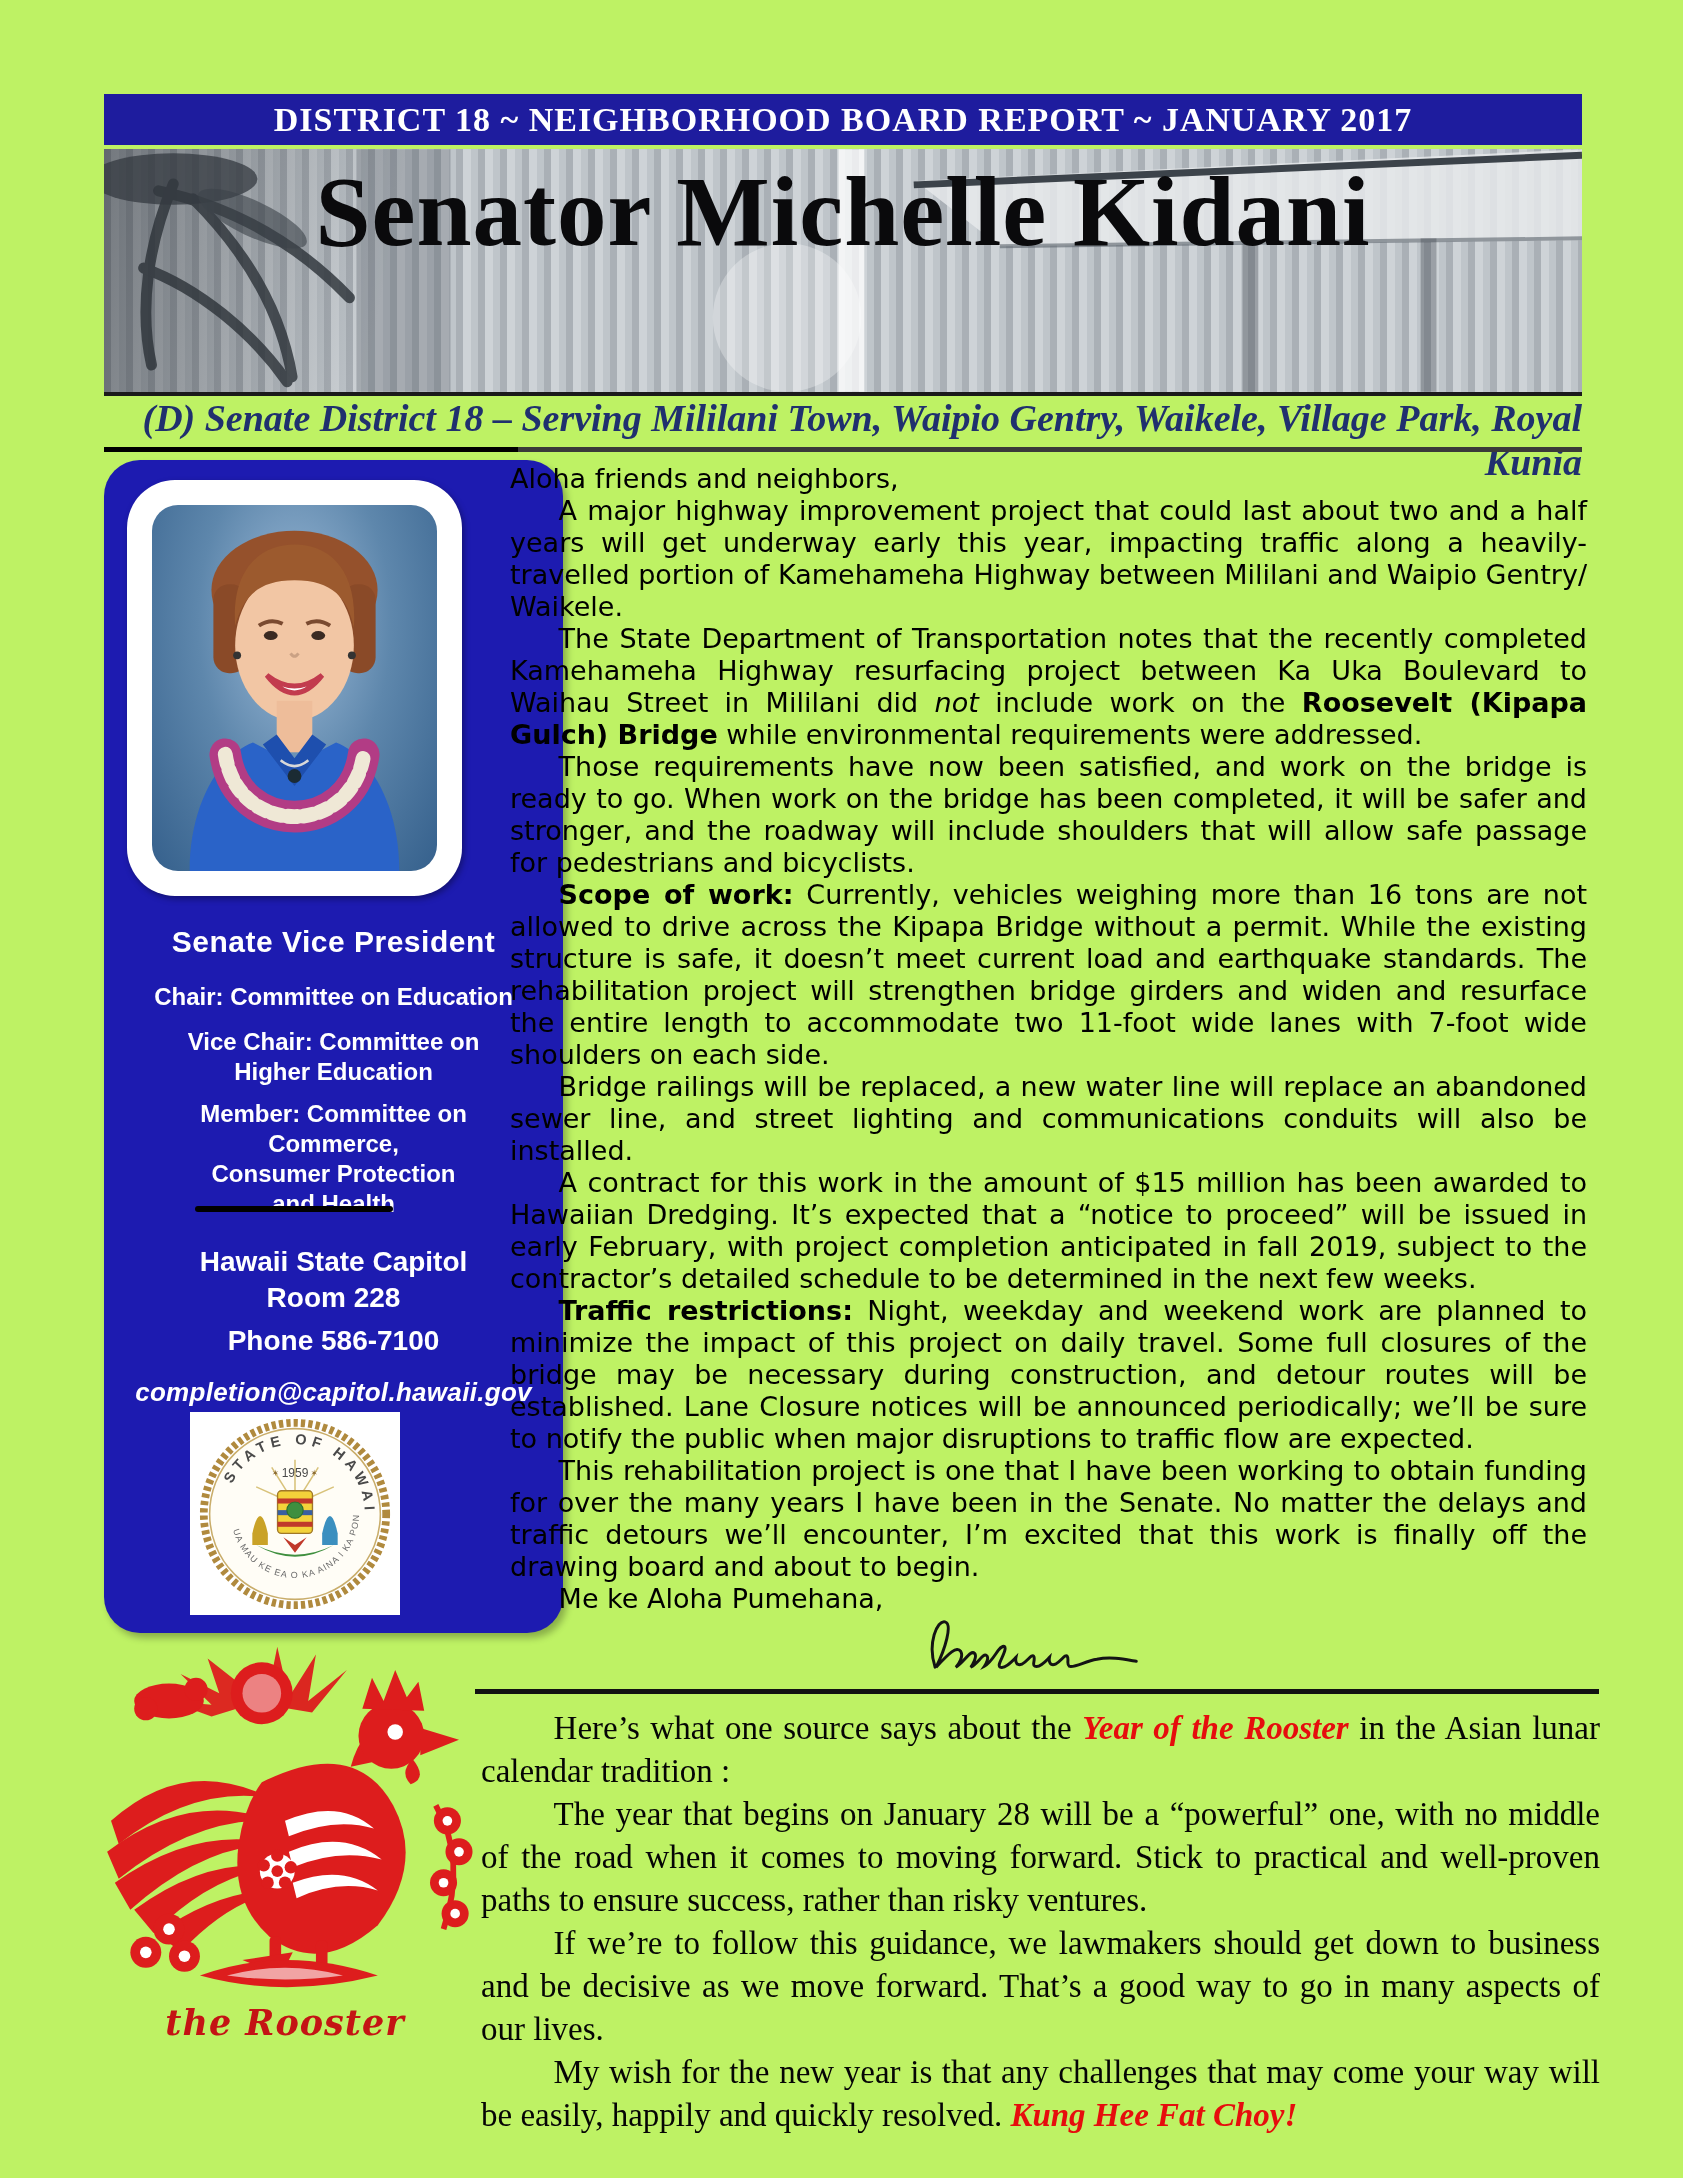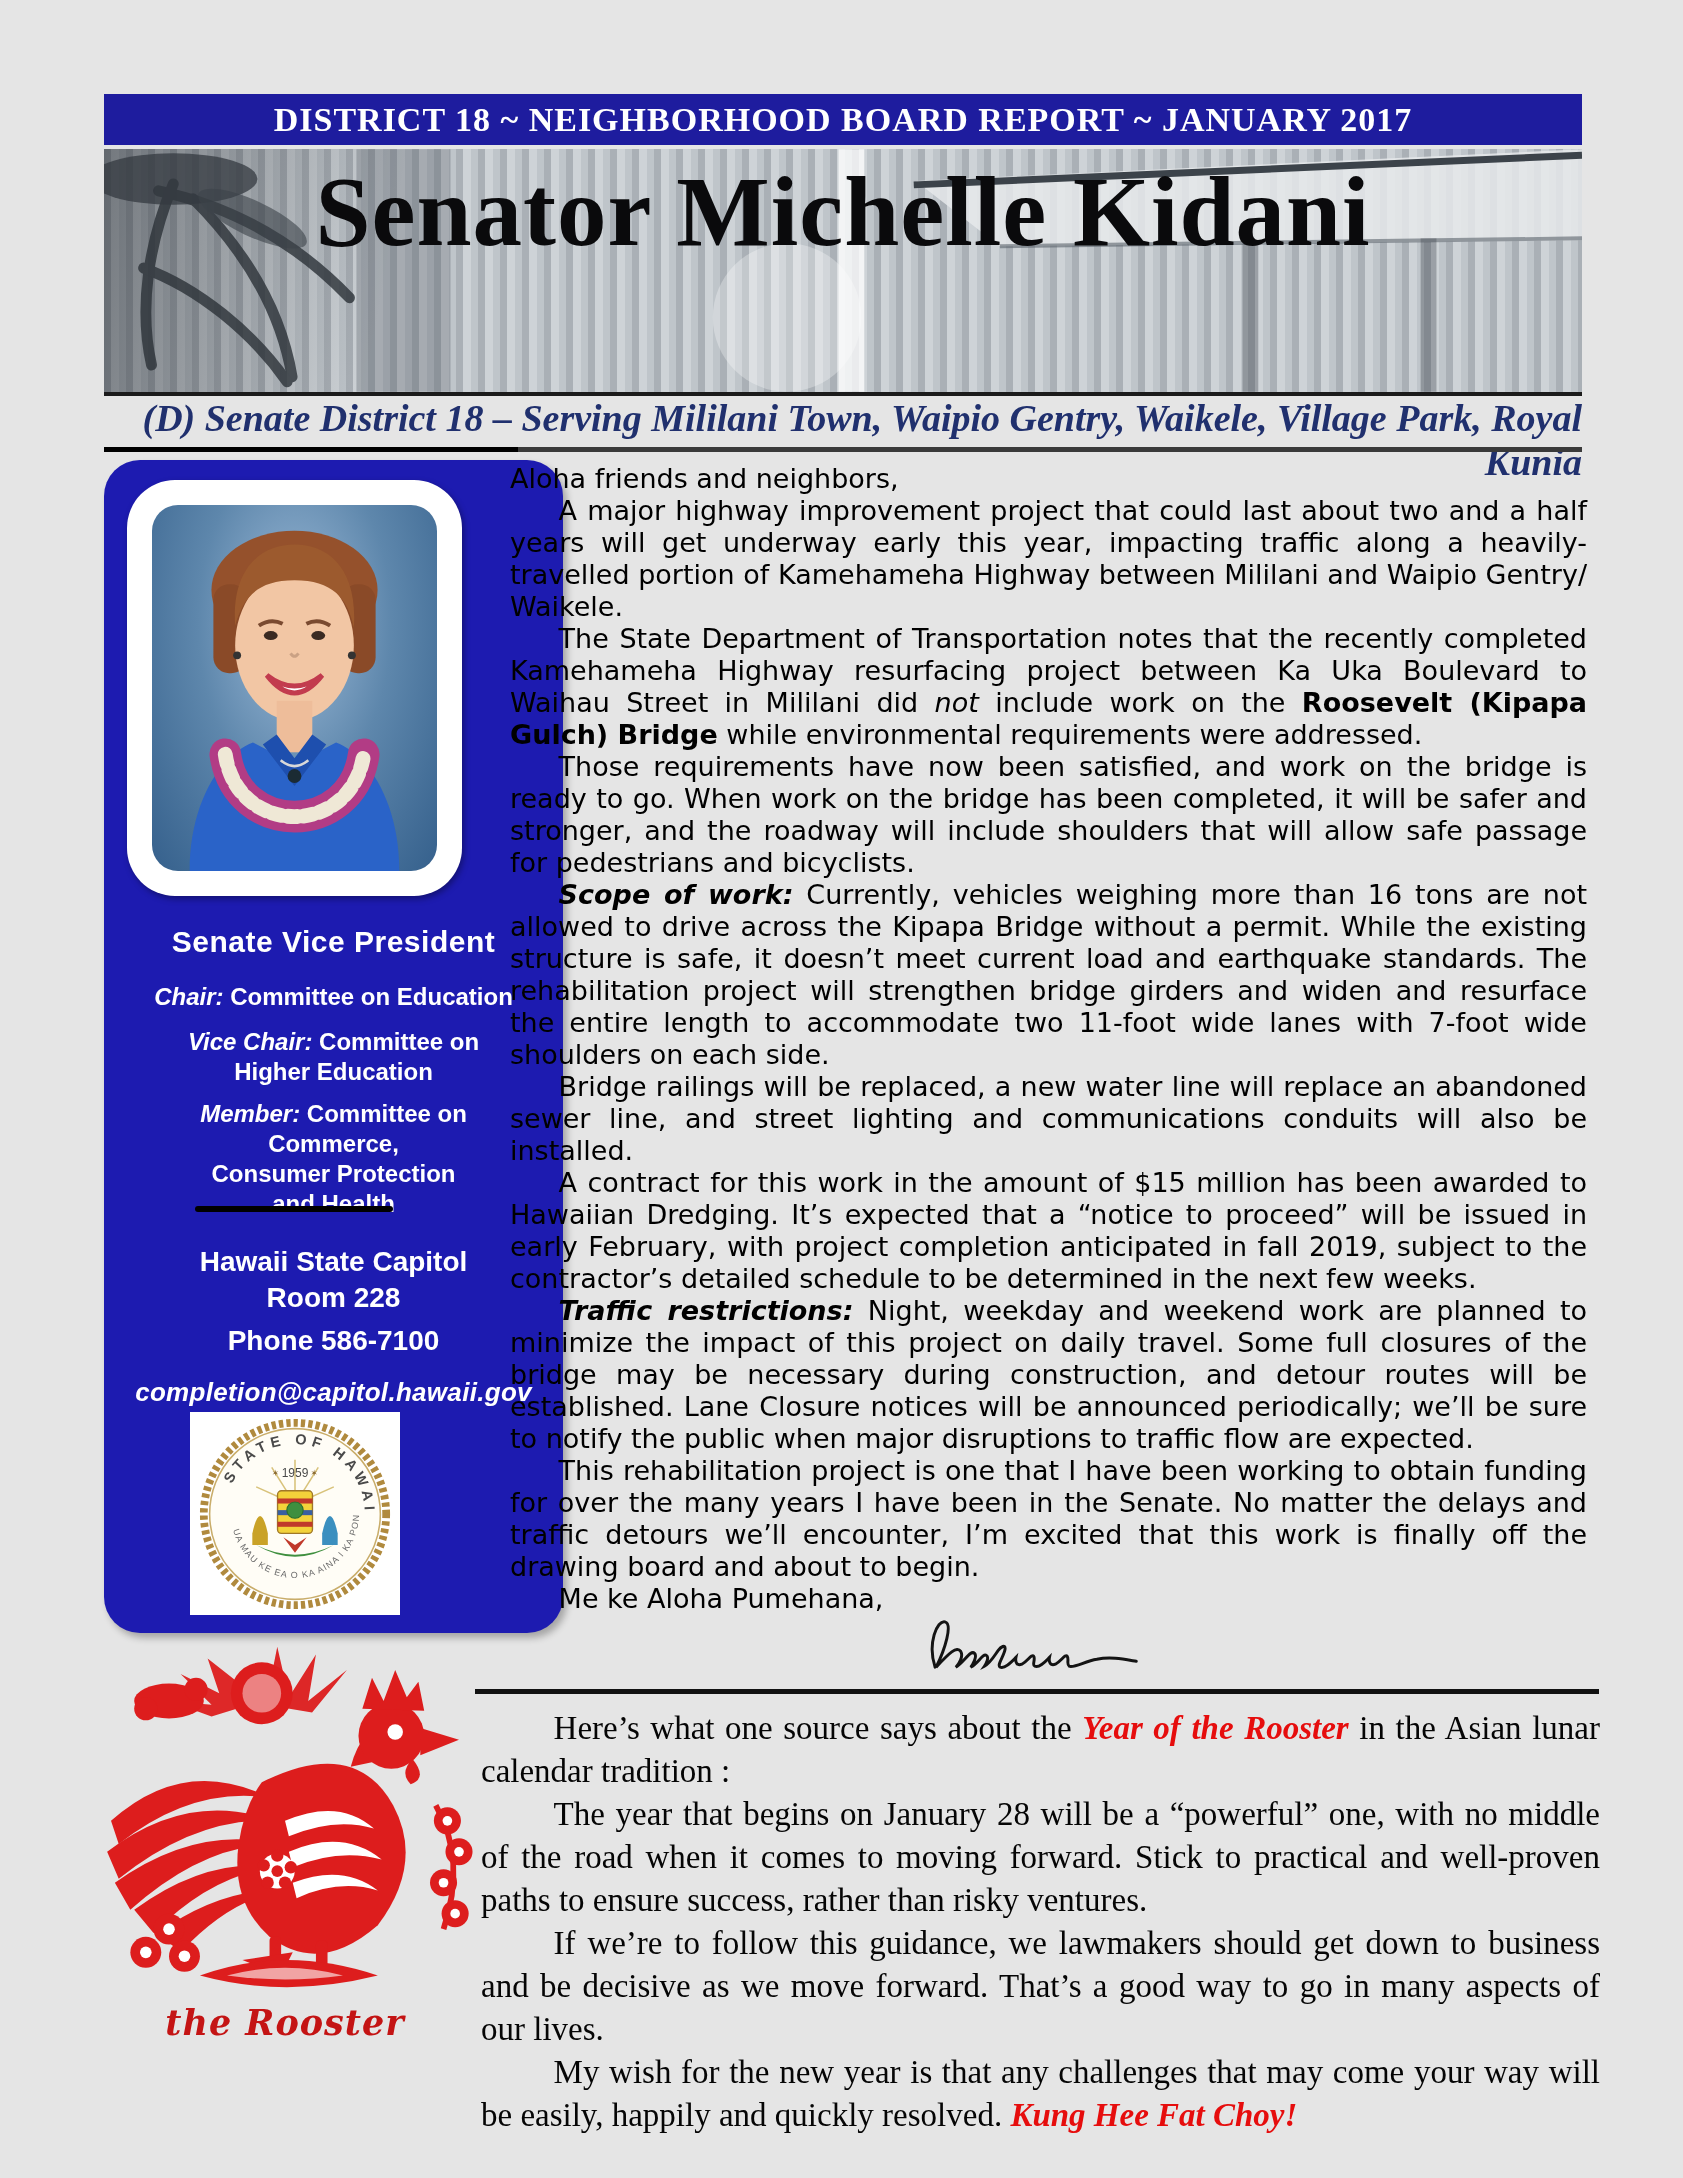--- a/index.html
+++ b/index.html
@@ -1,16 +1,16 @@
 <!DOCTYPE html>
 <html><head>
 <meta charset="utf-8">
 <style>
   html,body{margin:0;padding:0;background:#ffffff;}
-  .page{position:relative;width:1683px;height:2178px;background:#e5e5e5;overflow:hidden;
+  .page{position:relative;width:1683px;height:2178px;background:#bef264;overflow:hidden;
         font-family:"Liberation Sans",sans-serif;color:#000;}
 
   
   .banner{position:absolute;left:104px;top:94px;width:1478px;height:51px;background:#1e1c9e;
           color:#fff;font-family:"Liberation Serif",serif;font-weight:bold;font-size:34px;
           line-height:51px;text-align:center;letter-spacing:1px;}
   .header-band{position:absolute;left:104px;top:149px;width:1478px;height:243px;overflow:hidden;
           border-bottom:4px solid #1b1b1b;
           background:
             linear-gradient(100deg, rgba(40,45,52,.55) 0%, rgba(40,45,52,0) 20%),
@@ -44,21 +44,21 @@
   .email{top:917px;font-size:26px;font-weight:bold;font-style:italic;letter-spacing:0.3px;}
   .seal-box{position:absolute;left:86px;top:952px;width:210px;height:203px;background:#fff;
           display:flex;align-items:center;justify-content:center;}
 
   
   .letter{position:absolute;left:510px;top:463px;width:1077px;font-family:"DejaVu Sans",sans-serif;
           font-size:27px;line-height:32px;color:#000;}
   .letter p{margin:0;text-align:justify;}
   .letter p.ind{text-indent:1.8em;}
   .sg-normal{} .sg-bold{font-weight:bold;} .sg-italic{font-style:italic;}
-  .sg-bold-italic{font-weight:bold;font-style:italic;}
+  .sg-bold-italic{font-weight:bold;}
   .sg-red-bold-italic{color:#e60d0d;font-weight:bold;font-style:italic;}
   .closing{margin-top:2px;}
   .signature{position:absolute;left:921px;top:1610px;}
   .section-divider{position:absolute;left:475px;top:1689px;width:1124px;height:5px;background:#121212;}
 
   
   .rooster{position:absolute;left:91px;top:1643px;}
   .rooster-caption{position:absolute;left:91px;top:2002px;width:388px;text-align:center;
           font-family:"DejaVu Serif",serif;font-weight:bold;font-style:italic;
           font-size:35px;line-height:41px;color:#c41414;letter-spacing:1px;}

